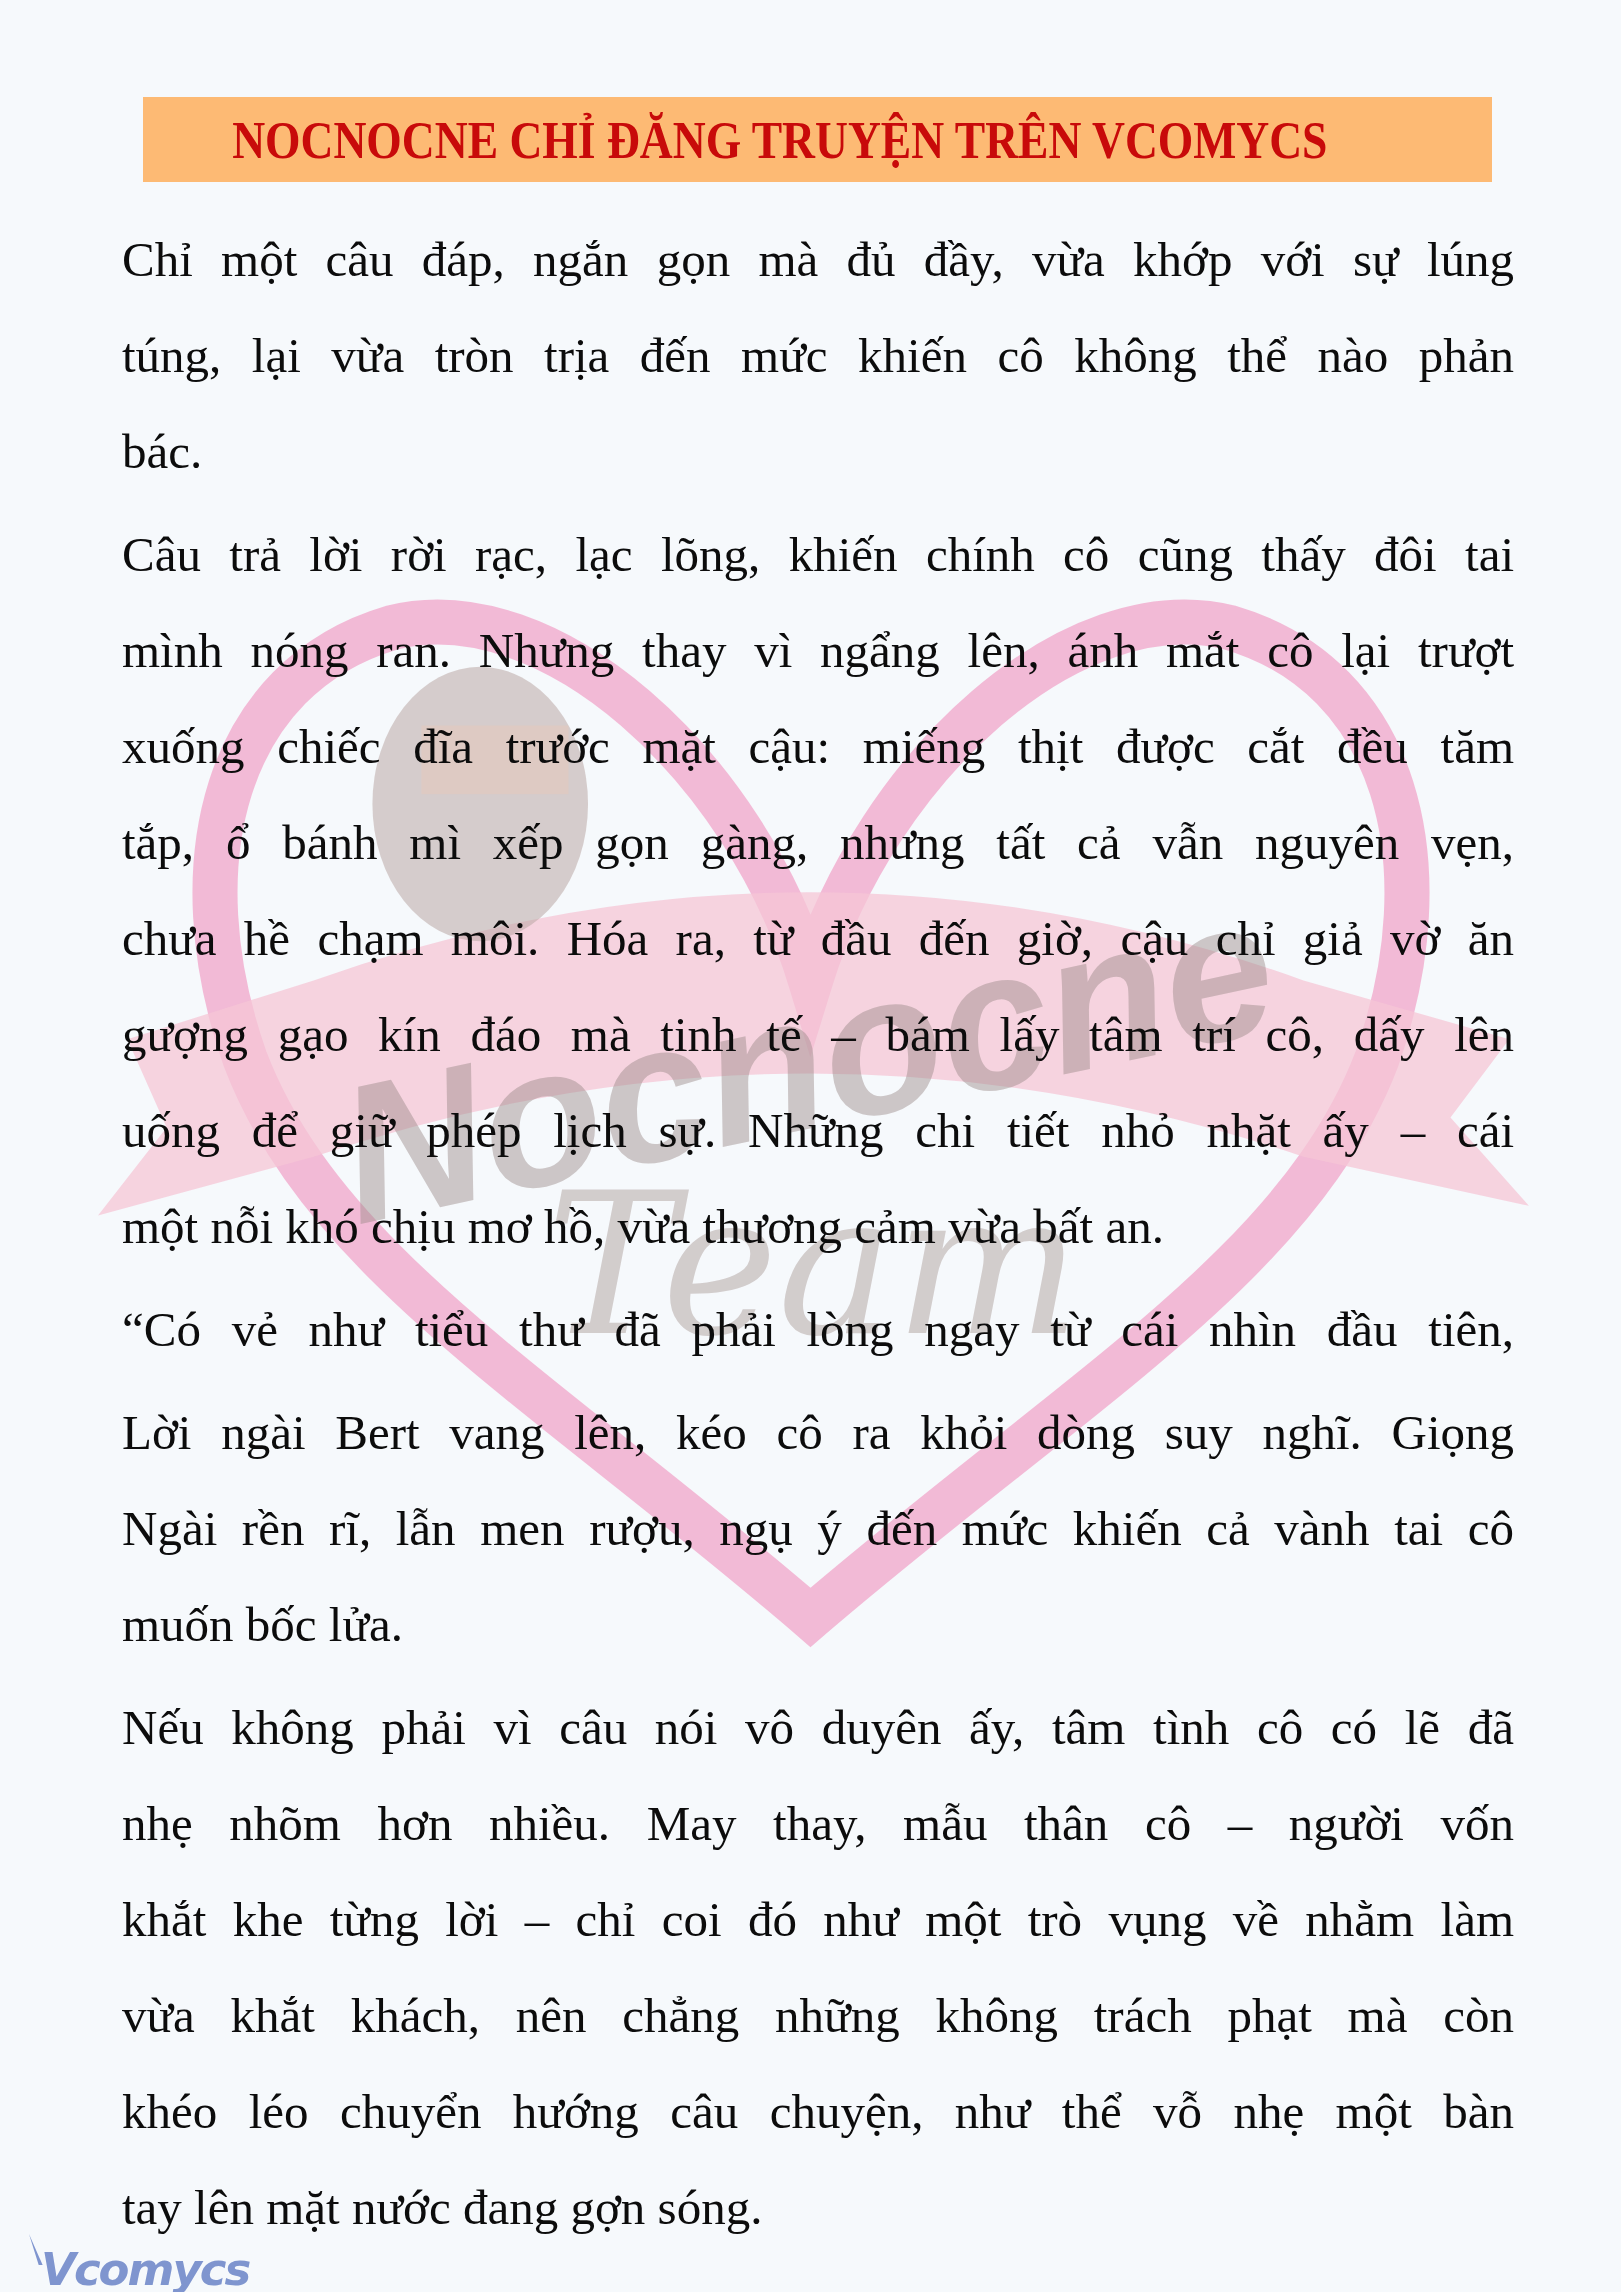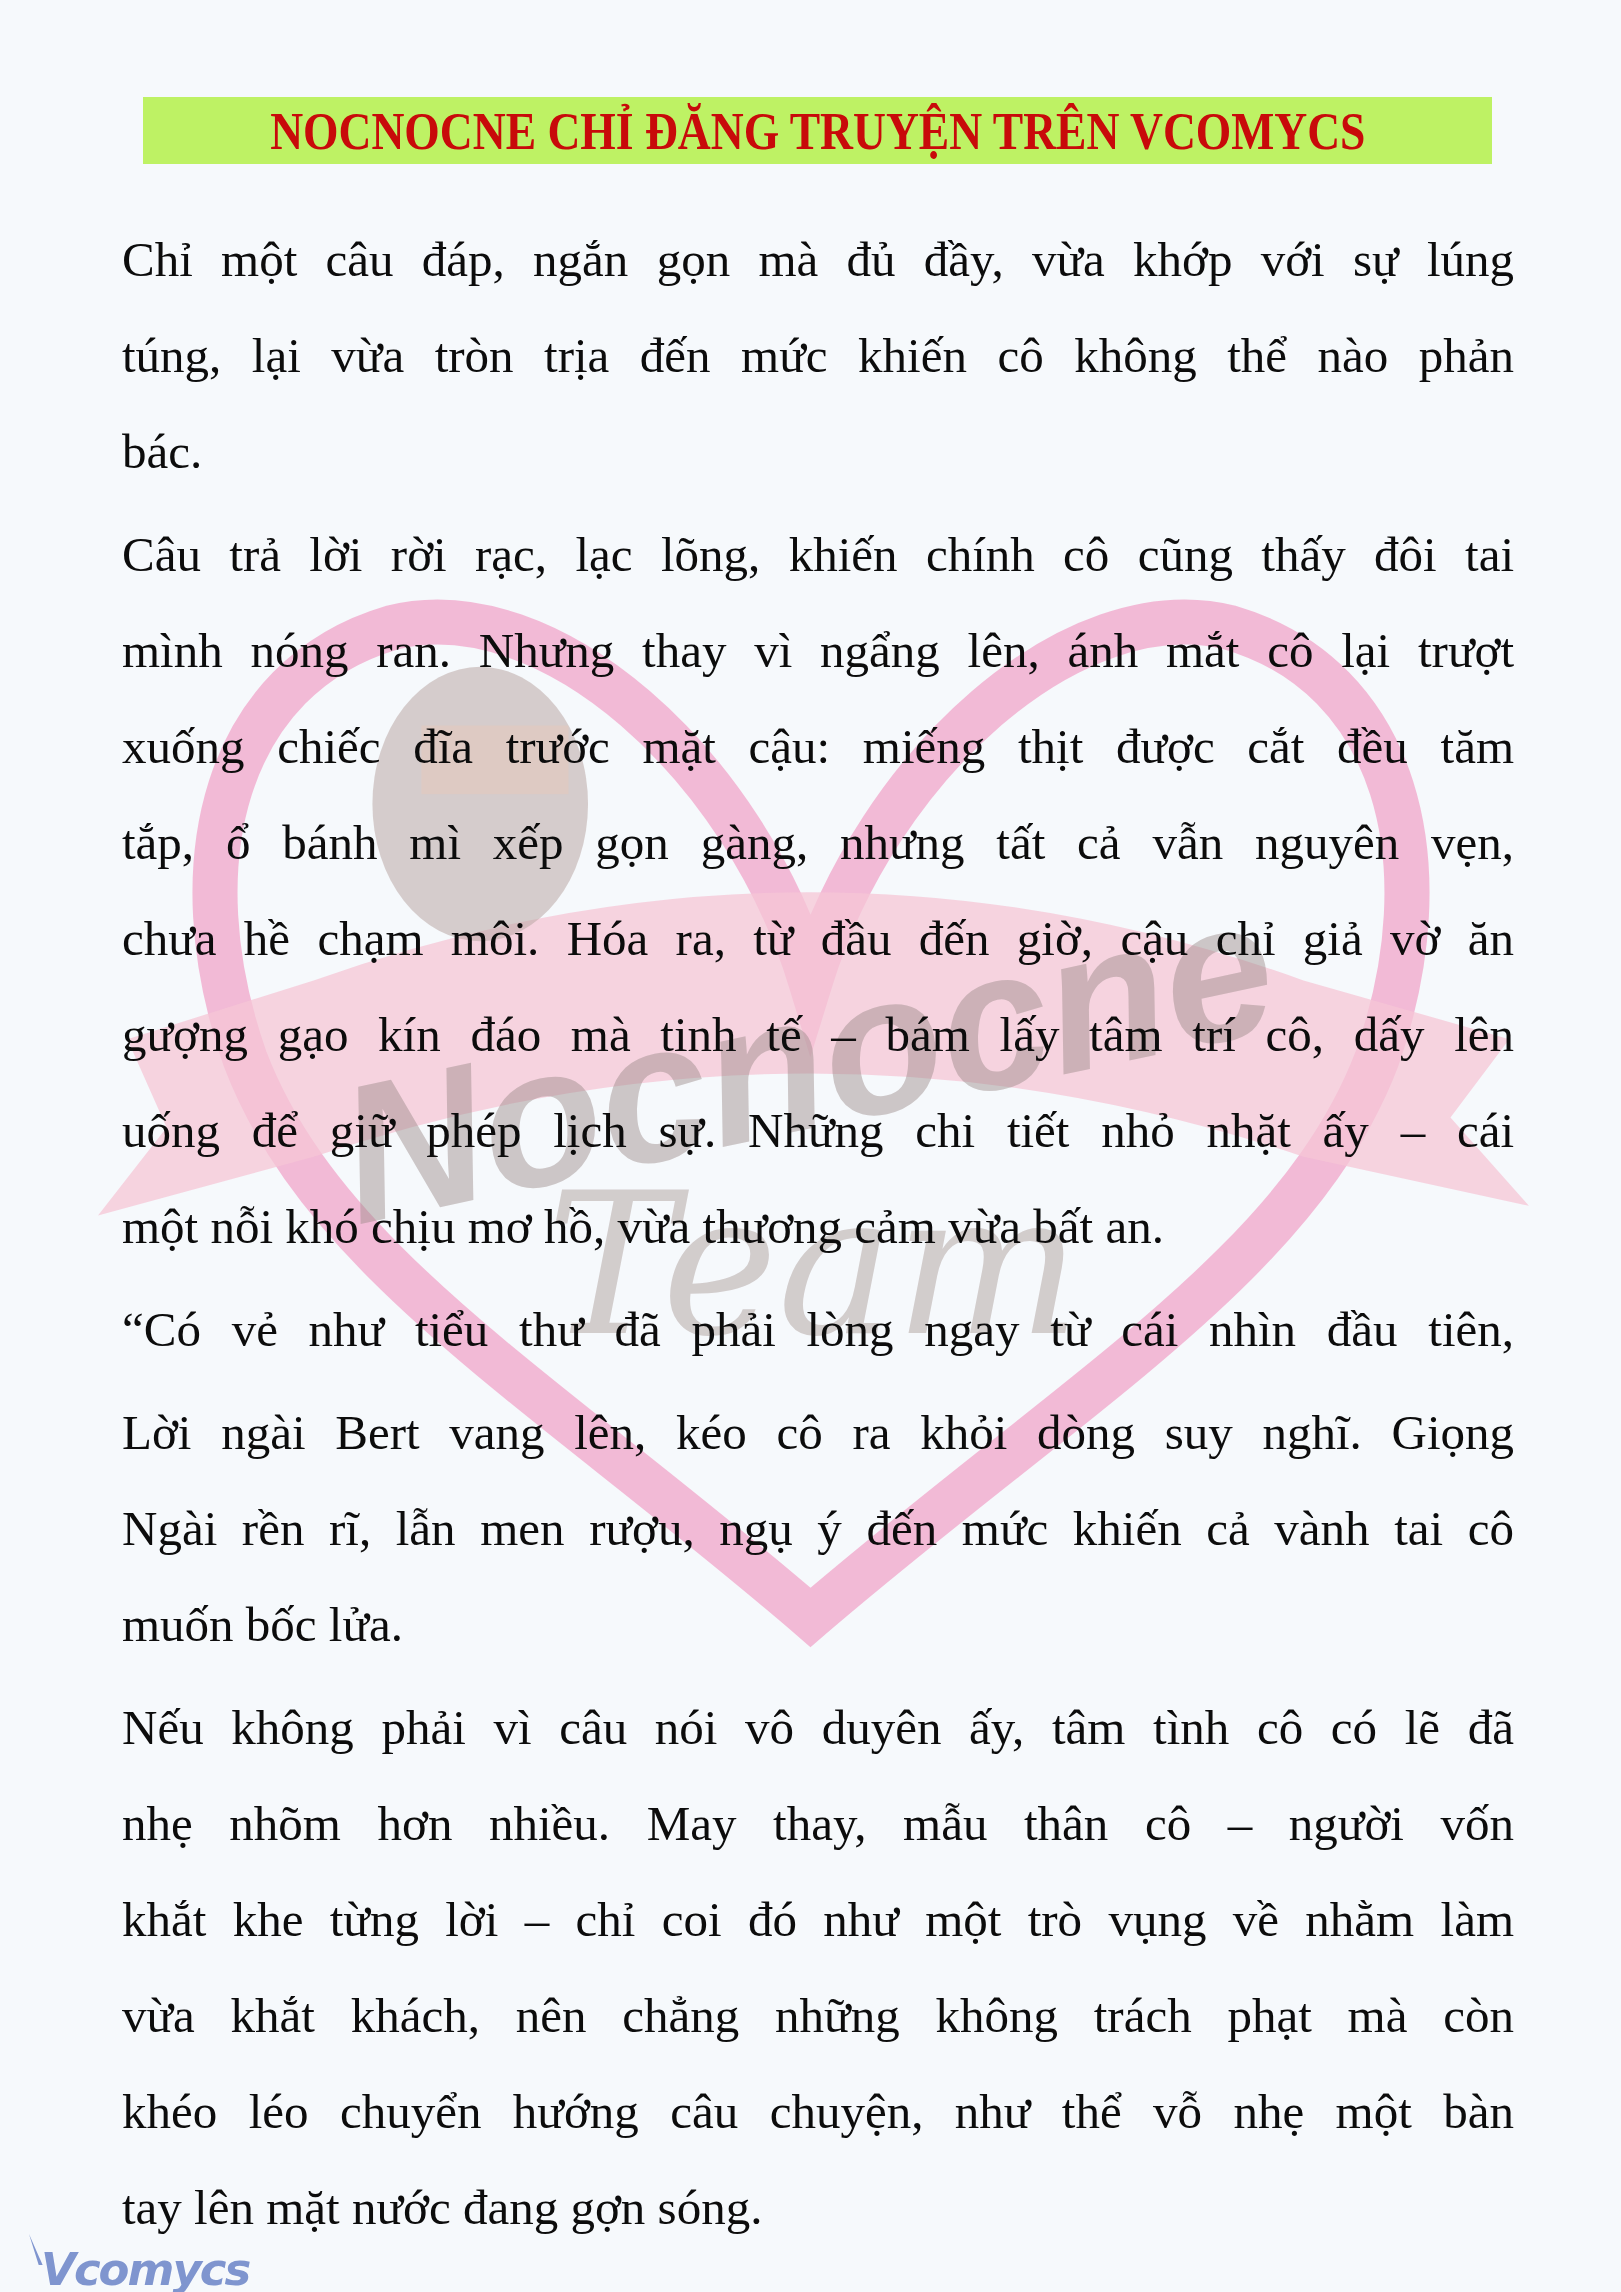--- a/index.html
+++ b/index.html
@@ -4,23 +4,23 @@
 <style>
   html, body { margin: 0; padding: 0; }
   body {
     width: 1621px; height: 2293px; position: relative; overflow: hidden;
     background: #f6f9fc;
     font-family: "Liberation Serif", "DejaVu Serif", serif;
   }
   .watermark { position: absolute; left: 0; top: 0; width: 1621px; height: 2293px; z-index: 0; }
   .page { position: relative; z-index: 1; }
   .banner {
-    position: absolute; left: 143px; top: 97px; width: 1349px; height: 67px;
-    background: #bef264;
-    display: flex; align-items: center; justify-content: center;
+    position: absolute; left: 143px; top: 97px; width: 1349px; height: 85px;
+    background: #fdba74;
+    display: flex; align-items: center; justify-content: flex-start;
   }
   .banner-text {
     color: #c80a0a; font-weight: bold; font-size: 53px; letter-spacing: 0px;
     white-space: nowrap; transform: scaleX(0.86); transform-origin: center;
   }
   .body-text {
     position: absolute; left: 122px; top: 200px; width: 1392px;
     color: #0c0c0c; font-size: 49px; line-height: 72px;
   }
   .para { margin: 0 0 31px 0; text-align: justify; text-align-last: left; }

